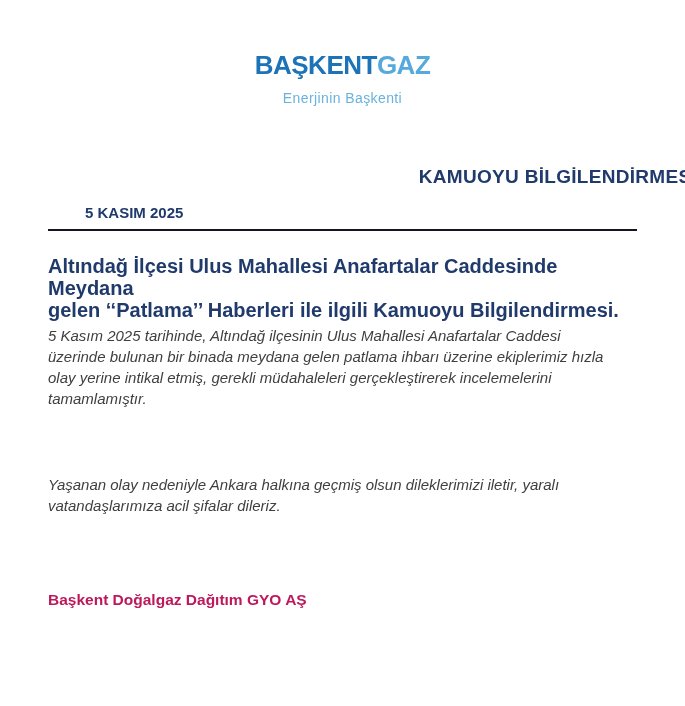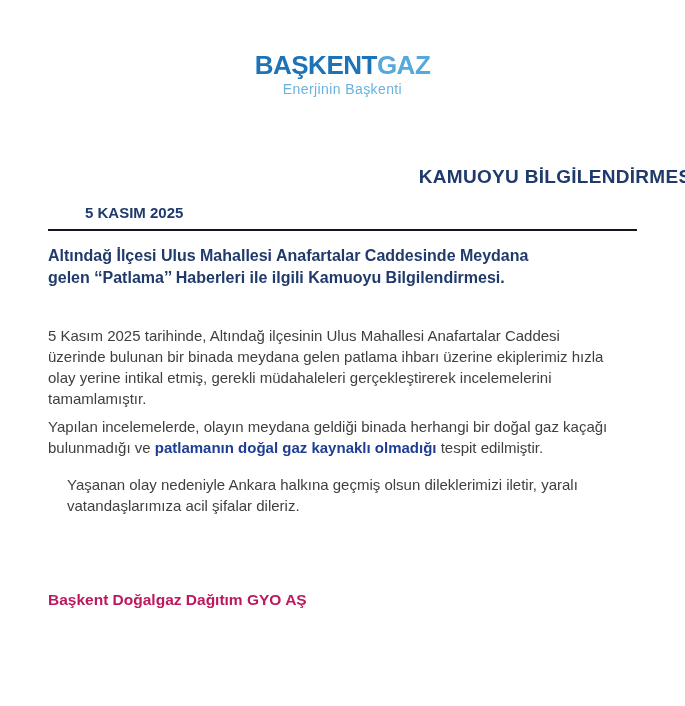--- a/index.html
+++ b/index.html
@@ -28,21 +28,21 @@
   .logo-main {
     font-size: 26px;
     font-weight: bold;
     line-height: 30px;
     letter-spacing: -0.5px;
     white-space: nowrap;
   }
   .logo-primary   { color: #1c73b8; }
   .logo-secondary { color: #55a9dc; }
   .logo-tagline {
-    margin-top: 1px;
+    margin-top: 10px;
     font-size: 14px;
     font-weight: normal;
     letter-spacing: 0.4px;
     color: #69b2de;
   }
 
   
   .doc-title {
     position: absolute;
     top: 166px;
@@ -66,41 +66,42 @@
   .date-rule {
     position: absolute;
     top: 229px;
     left: 48px;
     width: 589px;
     height: 2px;
     background: #15151f;
   }
   .doc-heading {
     position: absolute;
-    top: 245px;
+    top: 255px;
     left: 48px;
     width: 589px;
-    font-size: 16px;
+    font-size: 20px;
     font-weight: bold;
     line-height: 22px;
     color: #1f3a6b;
     white-space: pre-line;
   }
   .body-par {
     position: absolute;
     left: 48px;
     width: 589px;
     font-size: 15px;
     line-height: 21px;
     color: #3f3f3f;
     white-space: pre-line;
+    font-style: italic;
   }
   .par-1 { top: 325px; }
   .par-2 { top: 416px; }
-  .par-3 { top: 474px; margin-left: 19px; }
+  .par-3 { top: 474px; }
   .inline-bold {
     font-weight: bold;
     color: #1d3e94;
   }
   .closing {
     position: absolute;
     top: 557px;
     left: 48px;
     font-size: 15.5px;
     font-weight: bold;
@@ -134,22 +135,20 @@
   <div class="date-rule"></div>
 
   <div class="doc-heading">Altındağ İlçesi Ulus Mahallesi Anafartalar Caddesinde Meydana
 gelen ‘‘Patlama’’ Haberleri ile ilgili Kamuoyu Bilgilendirmesi.</div>
 
   <div class="body-par par-1">5 Kasım 2025 tarihinde, Altındağ ilçesinin Ulus Mahallesi Anafartalar Caddesi
 üzerinde bulunan bir binada meydana gelen patlama ihbarı üzerine ekiplerimiz hızla
 olay yerine intikal etmiş, gerekli müdahaleleri gerçekleştirerek incelemelerini
 tamamlamıştır.</div>
 
-  <div class="body-par par-2"><span>Yapılan incelemelerde, olayın meydana geldiği binada herhangi bir doğal gaz kaçağı
-bulunmadığı ve </span><span class="inline-bold">patlamanın doğal gaz kaynaklı olmadığı</span><span> tespit edilmiştir.</span></div>
 
   <div class="body-par par-3">Yaşanan olay nedeniyle Ankara halkına geçmiş olsun dileklerimizi iletir, yaralı
 vatandaşlarımıza acil şifalar dileriz.</div>
 
 
   <div class="signature">Başkent Doğalgaz Dağıtım GYO AŞ</div>
 
 </div>
 
 </body></html>

